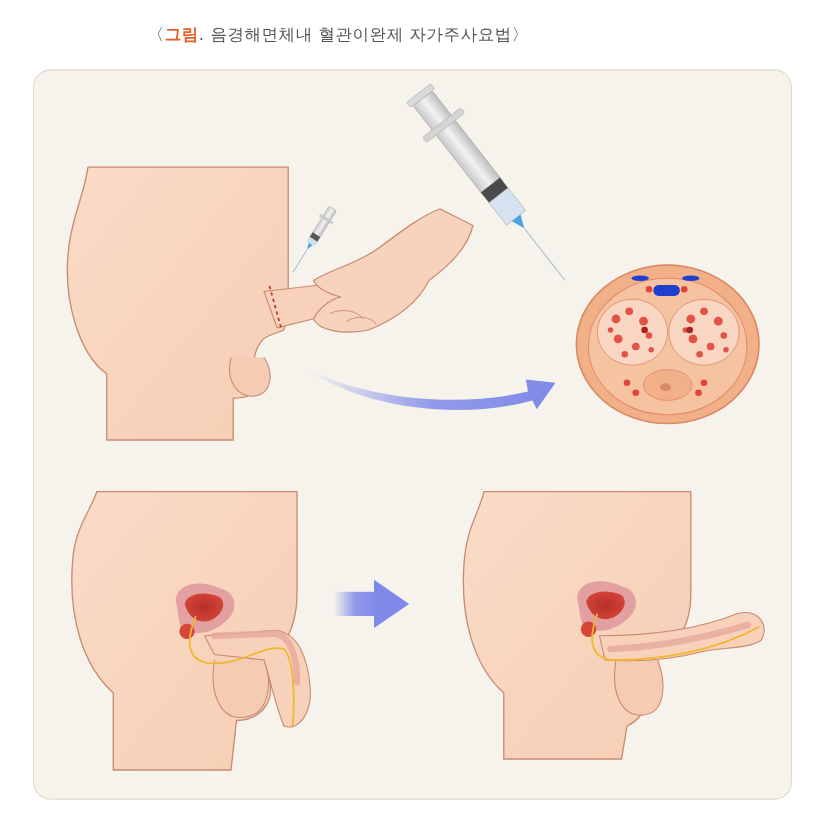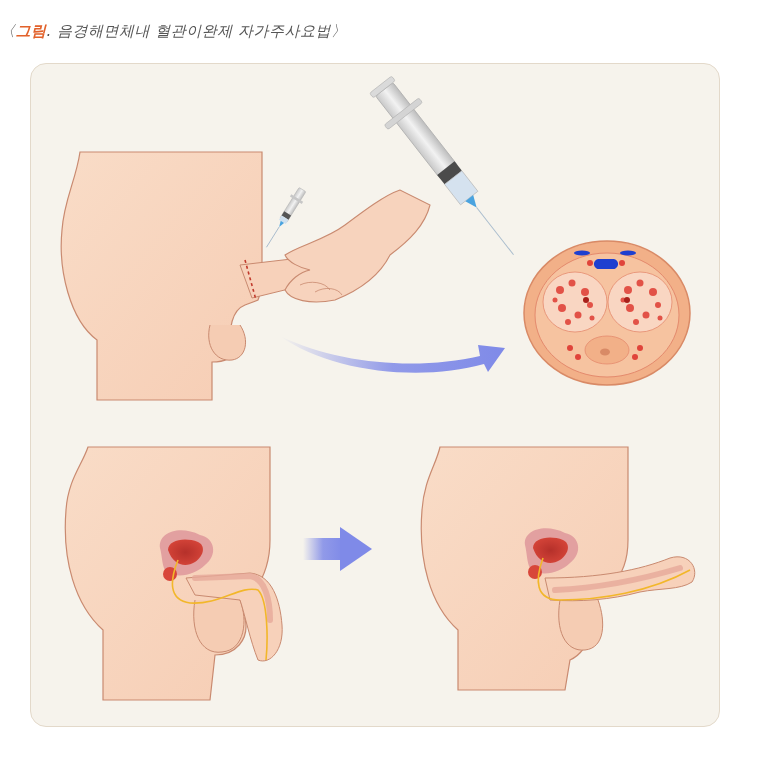--- a/index.html
+++ b/index.html
@@ -1,19 +1,19 @@
 <!DOCTYPE html>
 <html><head>
   <meta charset="utf-8">
   <style>
     html, body { margin: 0; padding: 0; background: #ffffff; }
     body { width: 760px; height: 758px; position: relative; overflow: hidden; font-family: "DejaVu Sans", sans-serif; }
     .caption {
-      position: absolute; left: 0; top: 22px; width: 615px; 
-      font-size: 15px; color: #555555; letter-spacing: 0.5px; font-style: italic;
+      position: absolute; left: 0; top: 22px; width: 615px; text-align: center;
+      font-size: 15px; color: #555555; letter-spacing: 0.5px;
     }
     .caption .accent { color: #e2622b; font-weight: bold; }
     .panel {
       position: absolute; left: 30px; top: 63px; width: 690px; height: 664px;
       background: #f6f3ec; border: 1px solid #e3d9ca; border-radius: 16px;
       box-sizing: border-box;
     }
     svg.art { position: absolute; left: 0; top: 0; }
   </style>
 </head>

